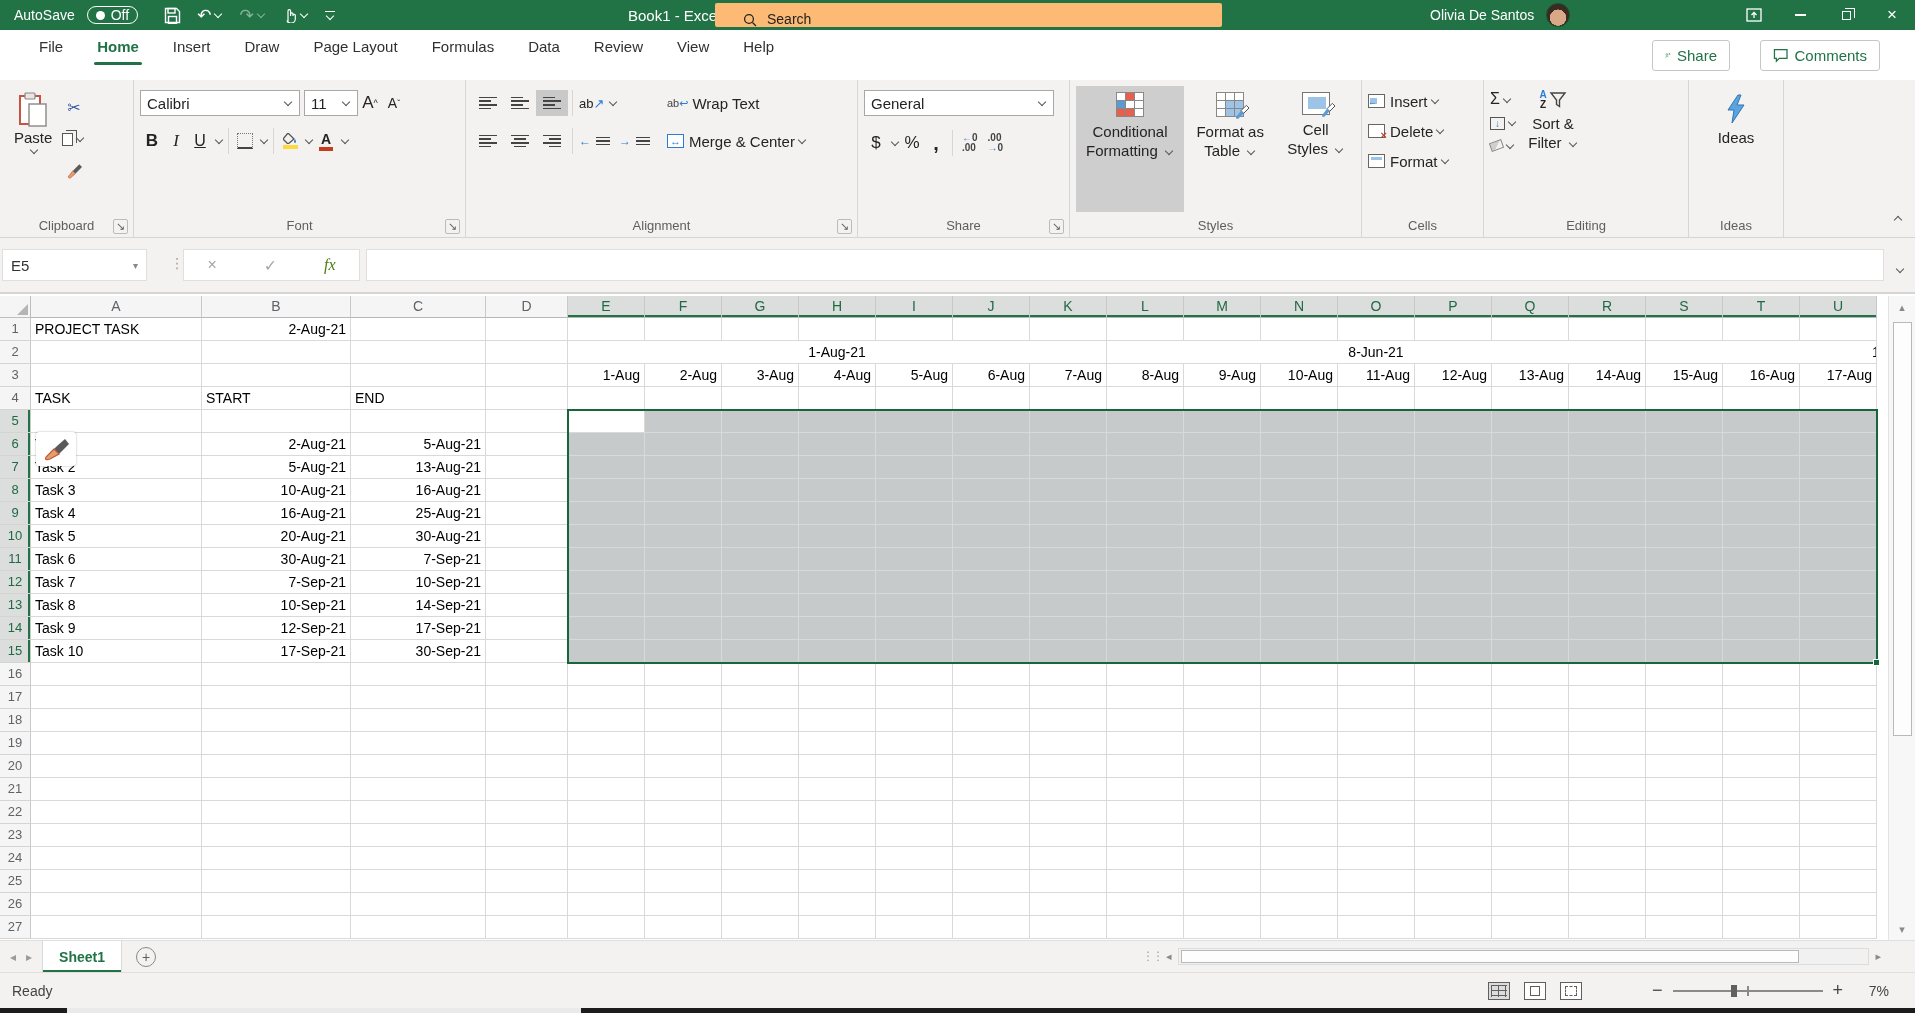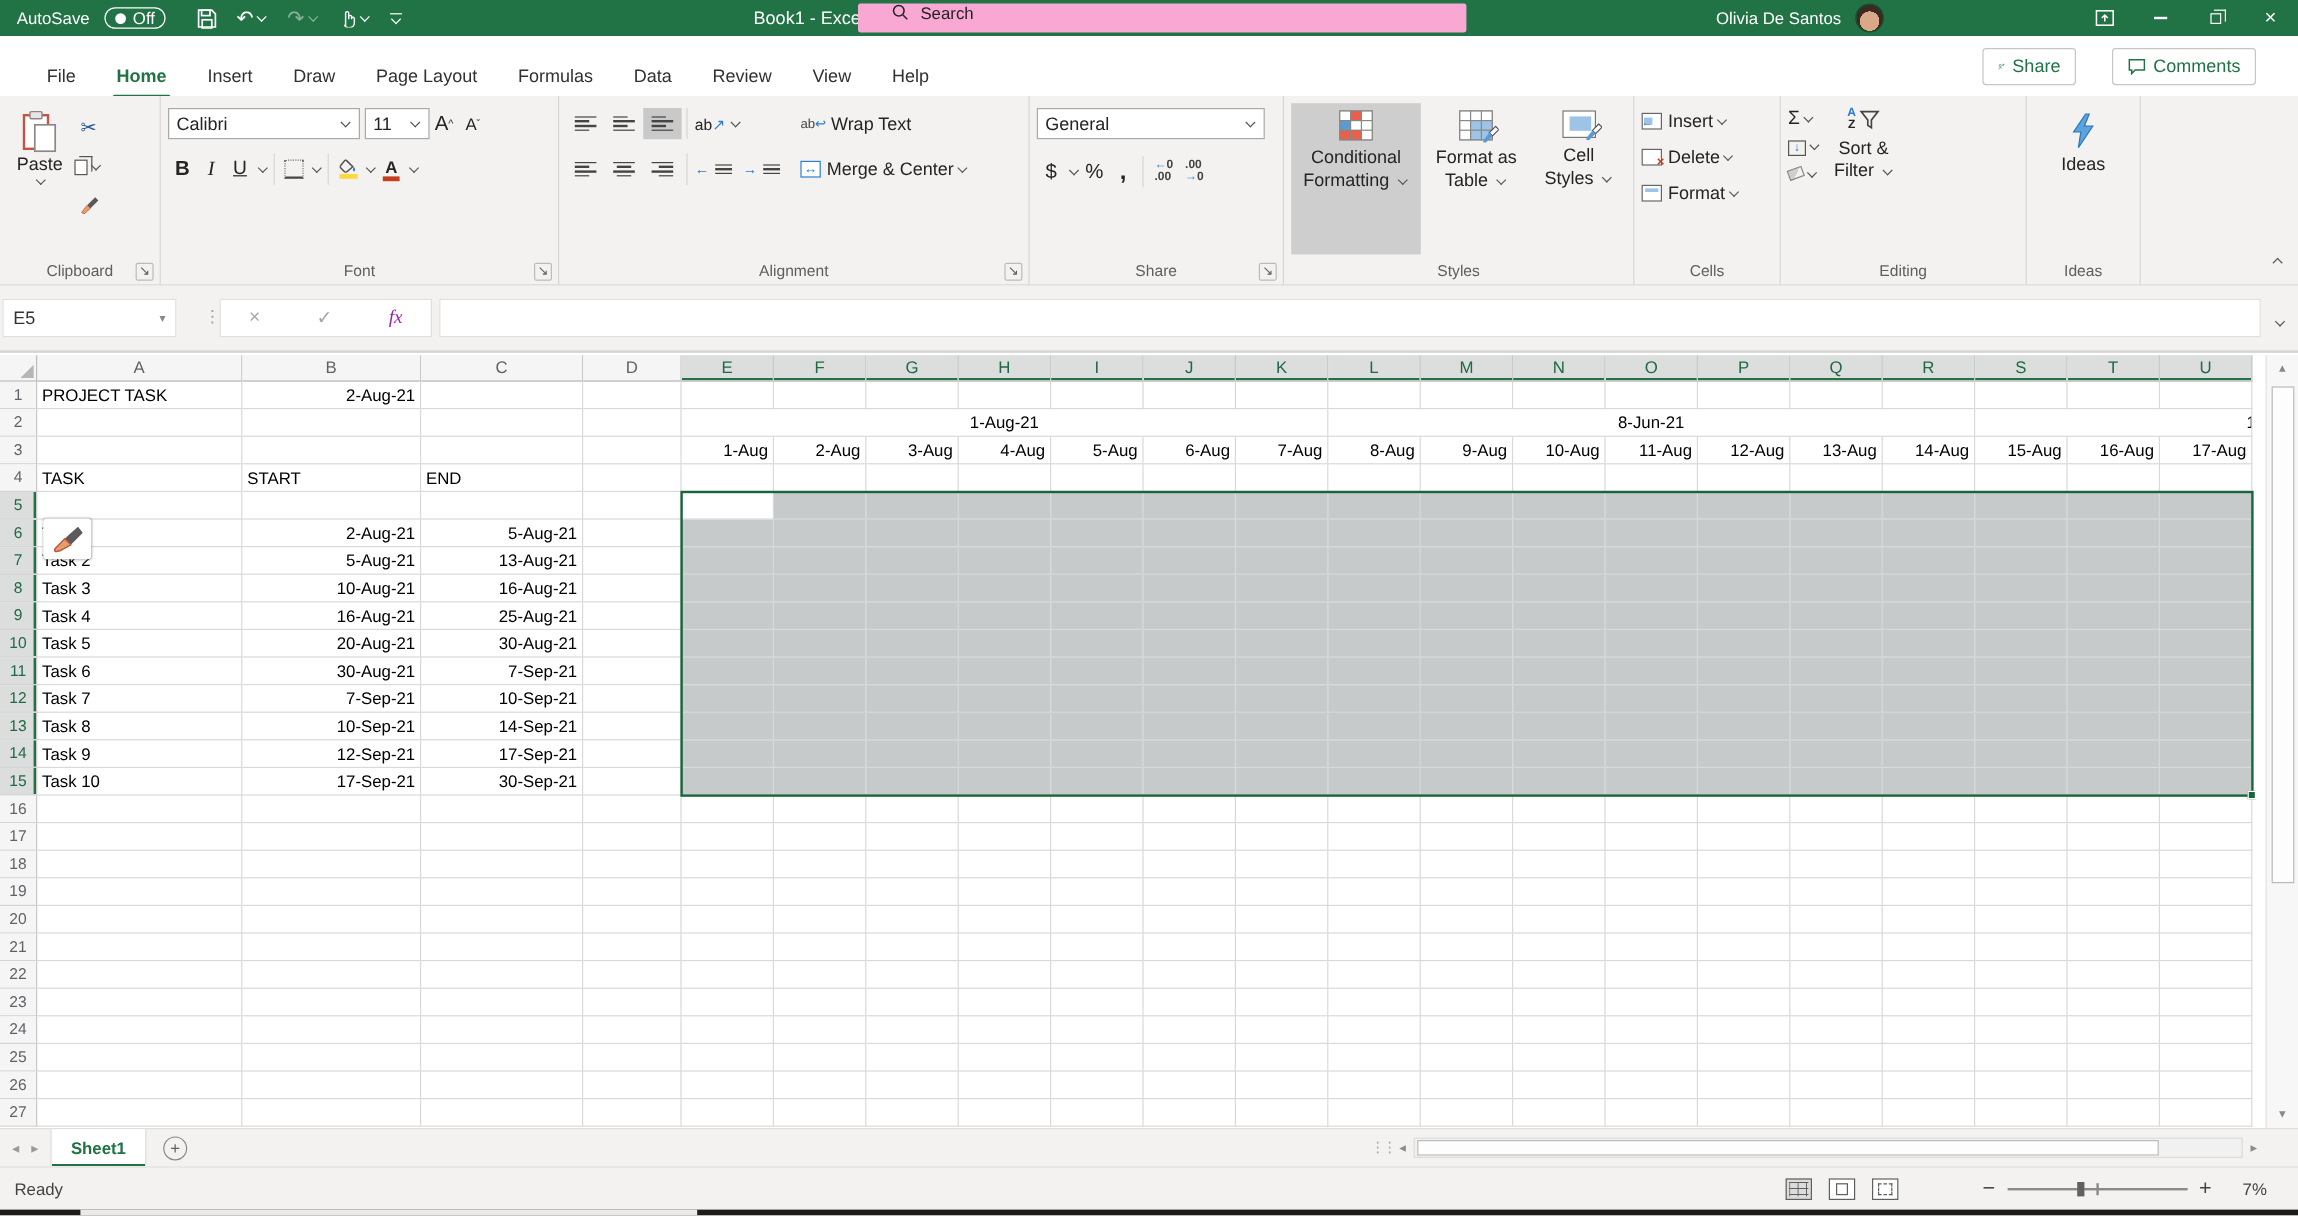--- a/index.html
+++ b/index.html
@@ -9,32 +9,32 @@
   .chev{display:inline-block;width:6px;height:6px;border-right:1.5px solid #555;border-bottom:1.5px solid #555;transform:rotate(45deg);margin:0 2px 2px 4px;vertical-align:middle}
   .chev.w{border-color:#fff}
   .chev.up{transform:rotate(-135deg)}
 
   
   #titlebar{left:0;top:0;width:1915px;height:30px;background:#217346;display:flex;align-items:center;color:#fff;font-size:14px}
   .tb-item{display:flex;align-items:center;margin:0 8px}
   #autosave-pill{border:1px solid #fff;border-radius:10px;height:18px;display:flex;align-items:center;padding:0 8px;margin-left:4px}
   #autosave-pill .dot{width:9px;height:9px;border-radius:50%;background:#fff;margin-right:6px}
   #wb-title{position:absolute;left:628px;top:0;height:30px;display:flex;align-items:center;font-size:15px}
-  #search-box{position:absolute;left:715px;top:3px;width:507px;height:24px;background:#f9a8d4;border-radius:2px;display:flex;align-items:flex-start;color:#1b1b1b}
+  #search-box{position:absolute;left:715px;top:3px;width:507px;height:24px;background:#fdba74;border-radius:2px;display:flex;align-items:flex-end;color:#1b1b1b}
   #search-box .mag{margin:0 10px 0 28px}
   #user-area{position:absolute;left:1430px;top:0;height:30px;display:flex;align-items:center}
   #avatar{width:24px;height:24px;border-radius:50%;margin-left:12px;background:radial-gradient(circle at 50% 62%,#d9a886 0 46%,#3a2a22 47% 100%);border:1px solid #184f31}
   .win-btn{width:46px;height:30px;display:flex;align-items:center;justify-content:center;color:#fff}
   #win-controls{position:absolute;right:0;top:0;display:flex}
   .mini-line{width:11px;height:1.5px;background:#fff}
   .restore-sq{width:9px;height:9px;border:1.2px solid #fff;position:relative;background:#217346}
   .restore-sq:before{content:"";position:absolute;left:2px;top:-4px;width:9px;height:9px;border:1.2px solid #fff;border-bottom:none;border-left:none}
 
   
-  #menubar{left:0;top:30px;width:1915px;height:50px;background:#fff;display:flex;align-items:flex-end;padding-left:22px;font-size:15px}
+  #menubar{left:0;top:30px;width:1915px;height:50px;background:#fff;display:flex;align-items:flex-start;padding-left:22px;font-size:15px}
   .rtab{padding:8px 17px;position:relative;color:#323130}
   .rtab.active{color:#217346;font-weight:bold}
   .rtab.active:after{content:"";position:absolute;left:14px;right:14px;bottom:-2px;height:3px;background:#217346;border-radius:2px}
   .top-btn{position:absolute;top:40px;height:31px;border:1px solid #c8c6c4;border-radius:3px;background:#fff;display:flex;align-items:center;padding:0 12px;color:#217346;font-size:15px;gap:6px}
   #share-btn{left:1652px;width:78px}
   #comments-btn{left:1760px;width:120px}
 
   
   #ribbon{left:0;top:80px;width:1915px;height:158px;background:#f3f2f1;border-bottom:1px solid #d6d4d2;display:flex}
   .rgroup{position:relative;padding:6px 6px 26px 6px;border-right:1px solid #d8d6d4;height:158px}
@@ -520,21 +520,21 @@
 
 <div class="abs" id="formulabar">
   <div class="fb-box" id="name-box">
       <span>E5</span>
       <span style="color:#8a8886;font-size:10px">▾</span>
     </div>
   <span id="fb-dots">⋮</span>
   <div class="fb-box" id="fb-btns">
     <span style="color:#a8a6a4">×</span>
     <span style="color:#a8a6a4">✓</span>
-    <span style="font-style:italic;font-family:'Liberation Serif',serif;color:#a21caf">fx</span>
+    <span style="font-style:italic;font-family:'Liberation Serif',serif;color:#4d7c0f">fx</span>
   </div>
   <div class="fb-box" id="fx-input">
       <span></span>
     </div>
   <span id="fb-collapse"><i class="chev"></i></span>
 </div>
 
 <div id="grid">
   <div id="grid-cells">
       <div class="ghead">

